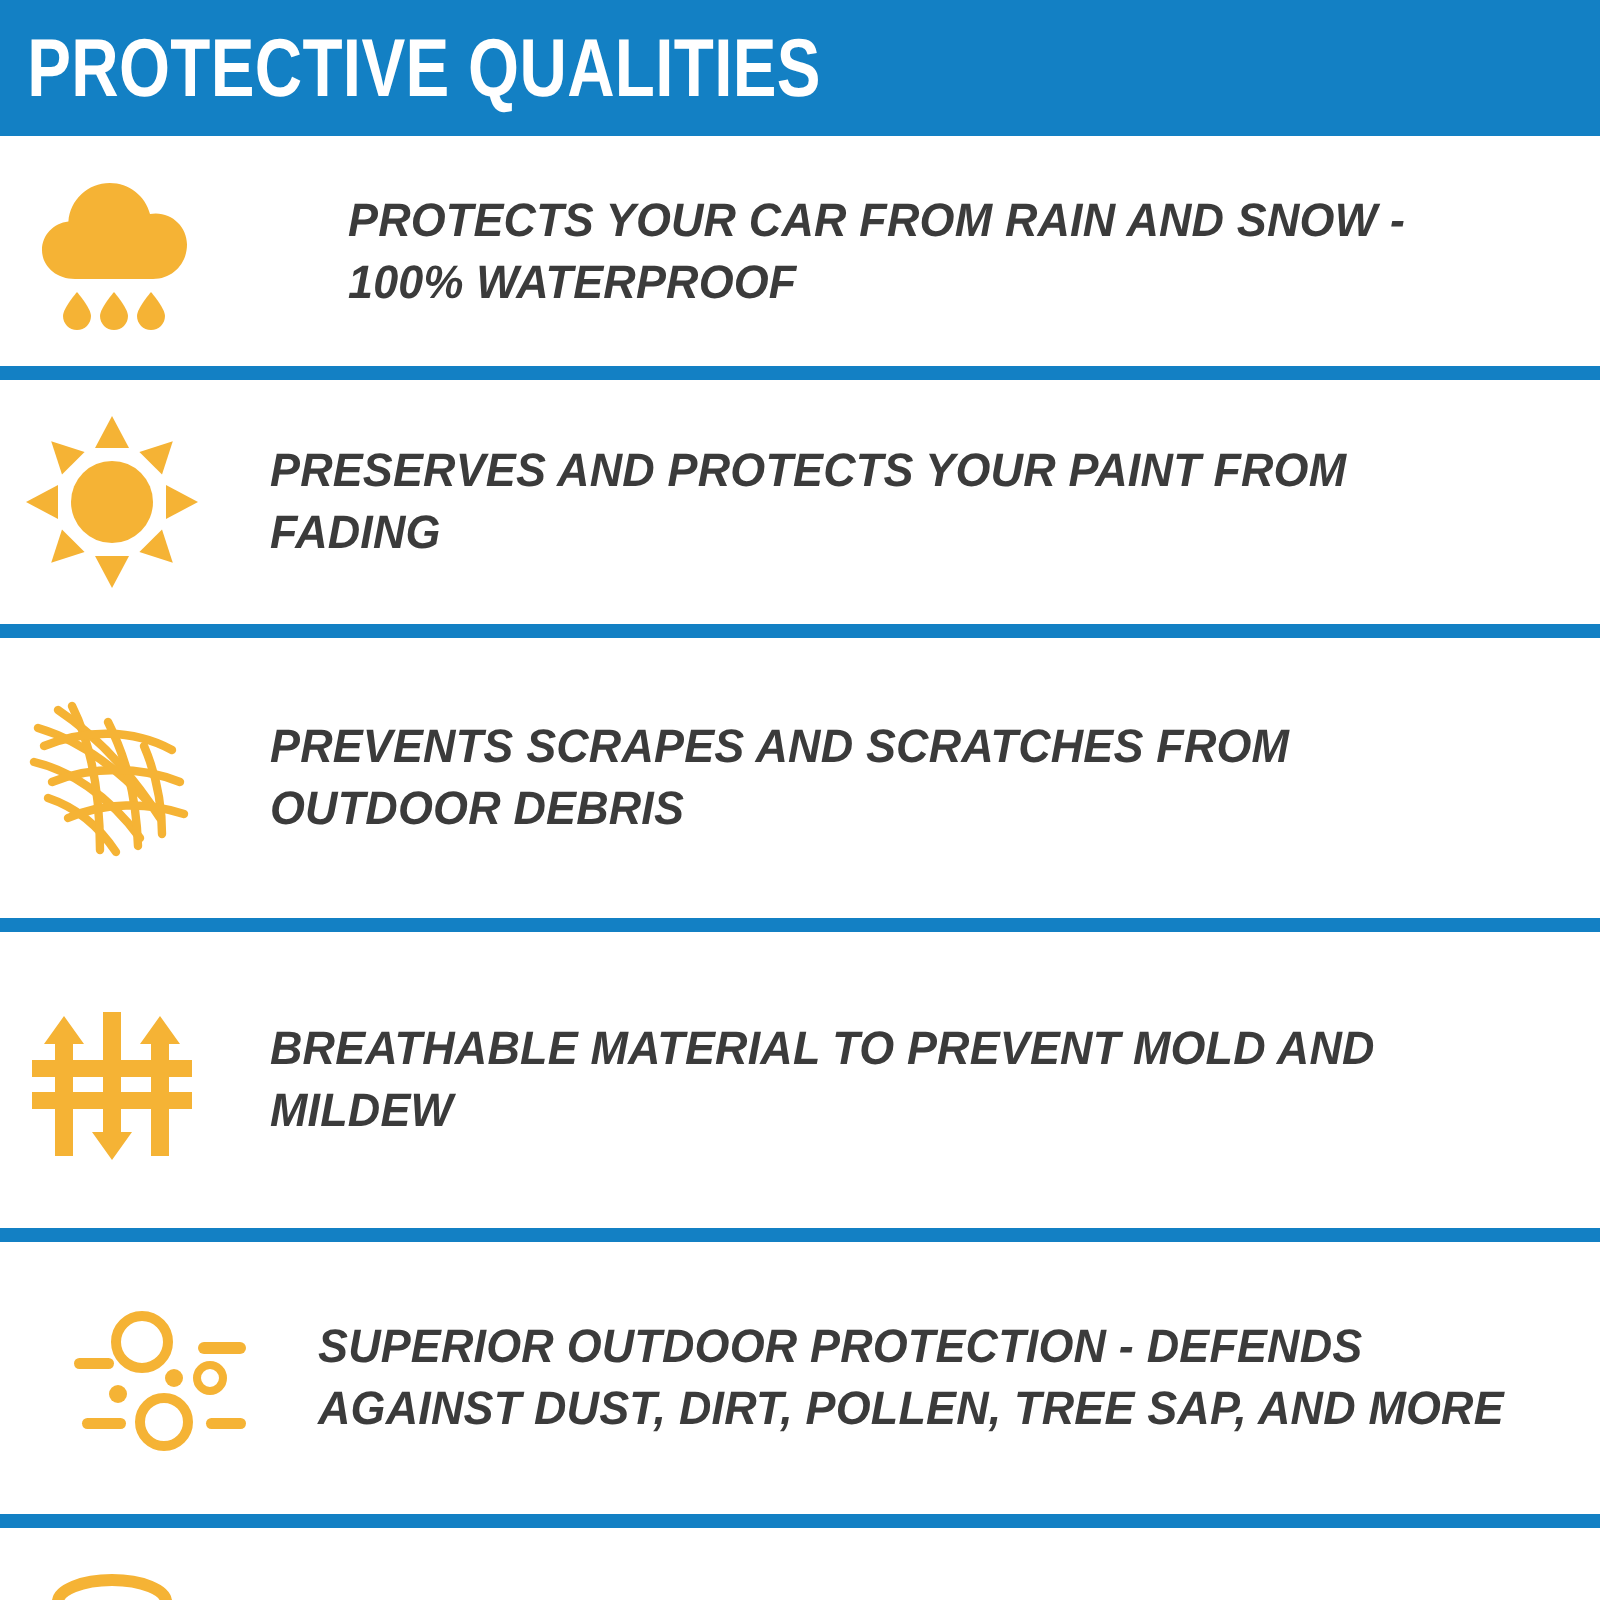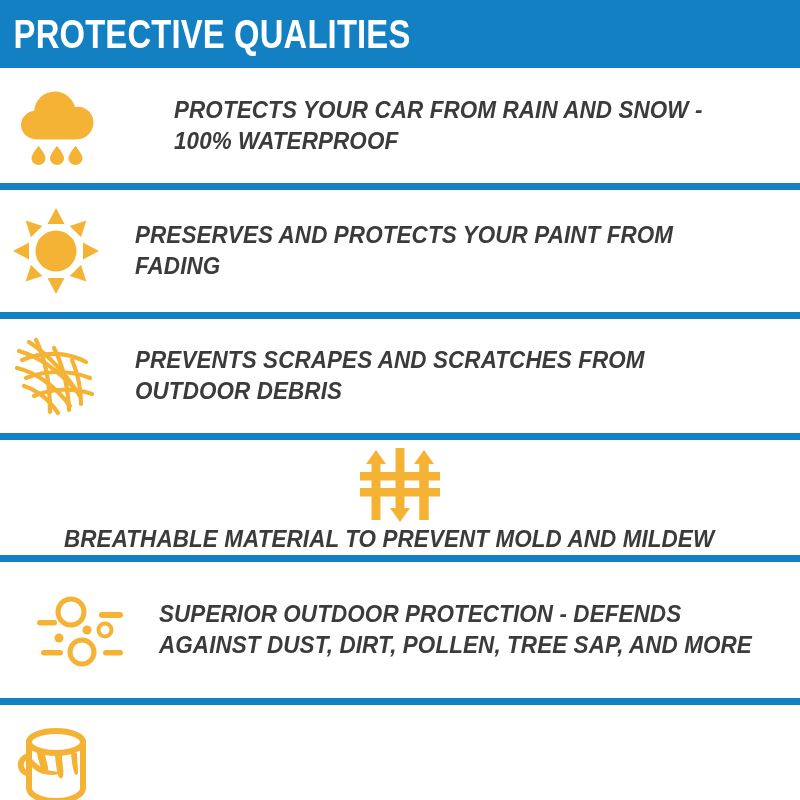--- a/index.html
+++ b/index.html
@@ -108,22 +108,22 @@
     line-height: 1.33;
     letter-spacing: 0.1px;
     margin: 0;
     transform: scaleX(0.955);
     transform-origin: left center;
   }
 
   
   .row-1 { height: 114px; gap: 39px; }
   .row-2 { height: 122px; border-radius: 21px; }
-  .row-3 { height: 114px; }
-  .row-4 { height: 115px; flex-direction: column; }
+  .row-3 { height: 140px; }
+  .row-4 { height: 148px; }
   .row-5 { height: 136px; padding-left: 24px; }
   .row-6 { height: 120px; }
 </style>
 </head>
 <body>
 
 <div class="infographic">
 
   <div class="header-bar">
     <div class="header-title">PROTECTIVE QUALITIES</div>

